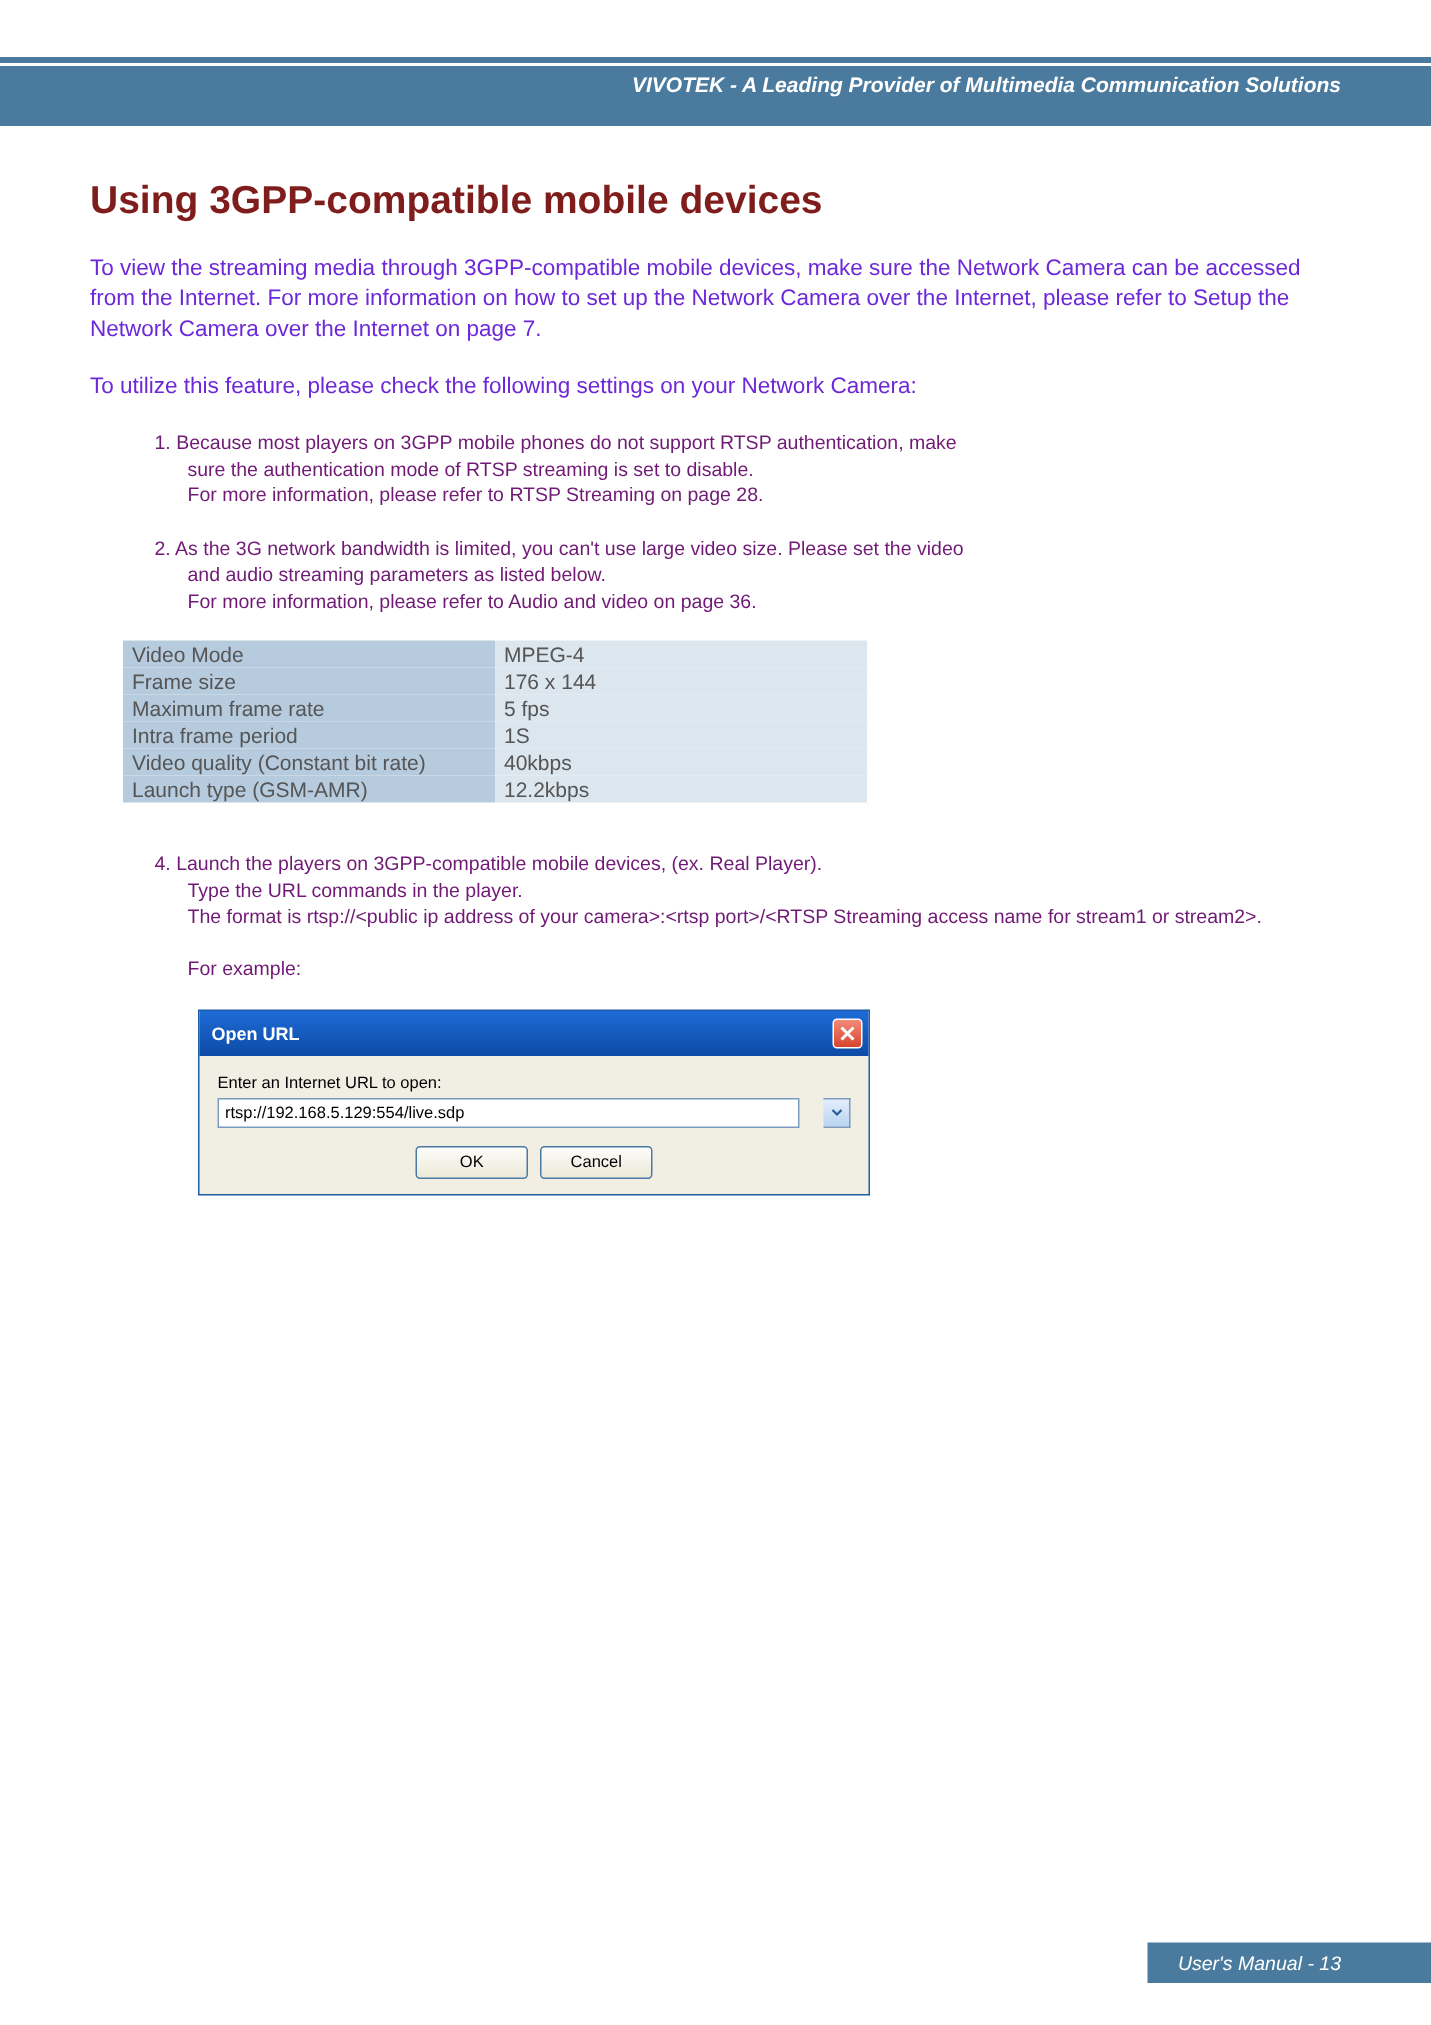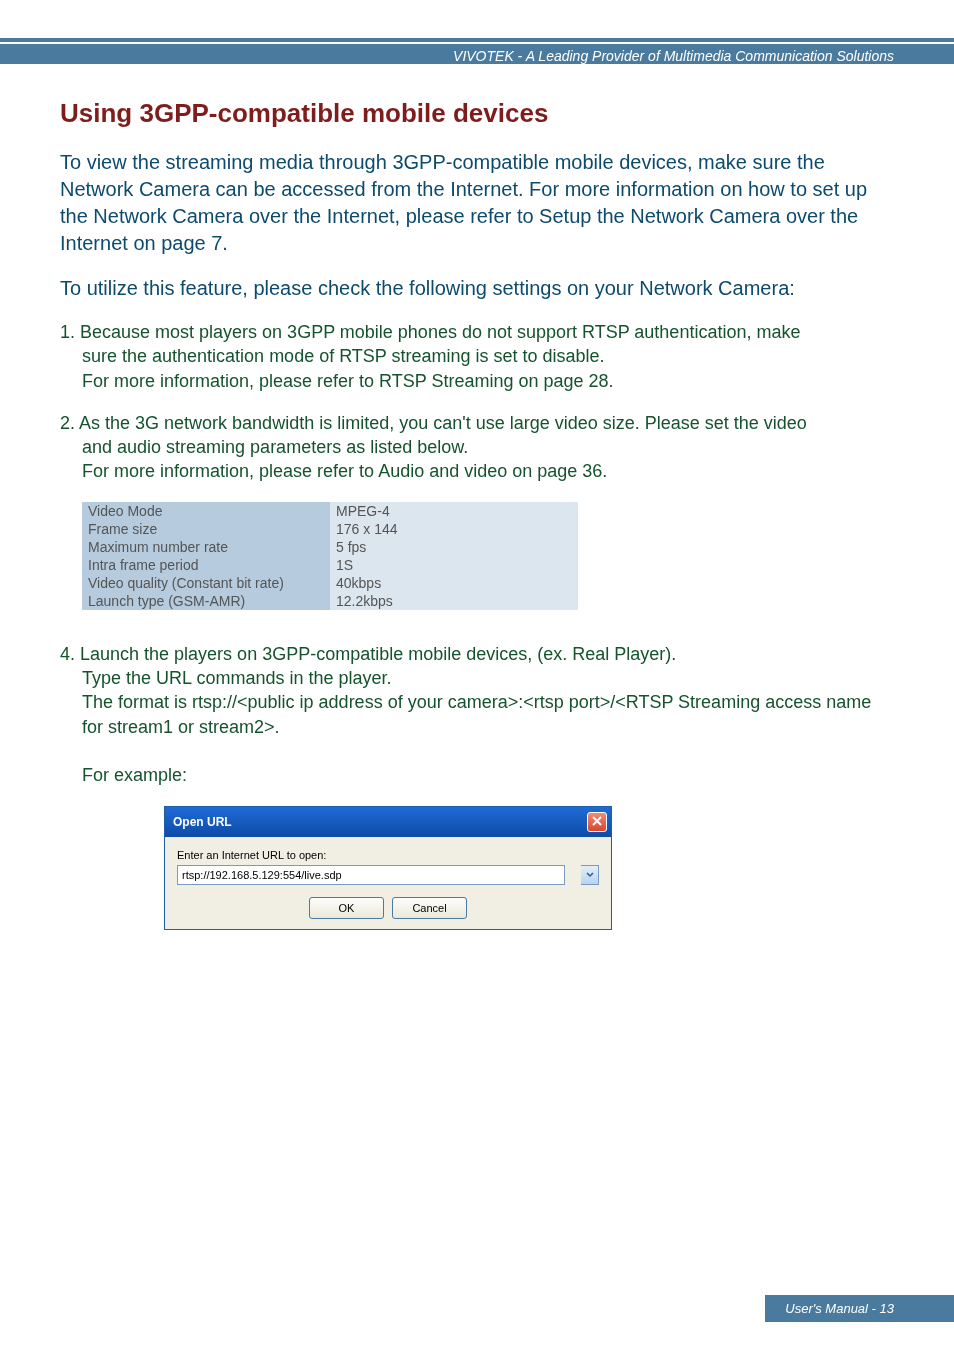--- a/index.html
+++ b/index.html
@@ -12,49 +12,50 @@
     }
     .header-line {
       height: 4px;
       background: #4a7a9e;
       margin-top: 38px;
     }
     .header-bar {
       background: #4a7a9e;
       color: #fff;
       font-style: italic;
-      font-weight: normal;
+      font-weight: bold;
       font-size: 14px;
       text-align: right;
-      padding: 4px 60px 0 0;
+      padding: 4px 60px 20px 0;
       margin-top: 2px;
     }
     .content {
       padding: 34px 60px 0 60px;
       color: #555;
     }
     h2 {
       color: #7f1d1d;
       font-size: 26px;
       font-weight: bold;
       margin-bottom: 20px;
     }
     .para {
-      font-size: 20px;
+      font-size: 15px;
       line-height: 1.35;
-      color: #0c4a6e;
+      color: #6d28d9;
       margin-bottom: 18px;
     }
     .numbered {
-      font-size: 18px;
+      font-size: 13px;
       line-height: 1.35;
-      color: #14532d;
+      color: #701a75;
       margin-bottom: 18px;
       padding-left: 22px;
       text-indent: -22px;
+      margin-left: 43px;
     }
     .numbered .subline {
       display: block;
       text-indent: 0;
     }
     .settings-table {
       border-collapse: collapse;
       margin-left: 22px;
       margin-bottom: 32px;
       margin-top: 2px;
@@ -68,21 +69,21 @@
       width: 248px;
       background: #b6cbdd;
       margin-top: 13px;
     }
     .settings-table .value-cell {
       width: 248px;
       background: #dce6ef;
     }
     .dialog {
       width: 448px;
-      margin-left: 104px;
+      margin-left: 72px;
       border: 1px solid #1e5ea8;
       background: #f1efe4;
       font-family: Tahoma, sans-serif;
       font-size: 11px;
       margin-top: 4px;
     }
     .dialog-titlebar {
       background: linear-gradient(to bottom, #1e6bd6, #0d4ba6);
       color: #fff;
       font-weight: bold;
@@ -196,21 +197,21 @@
     <tbody>
         <tr>
           <td class="label-cell">Video Mode</td>
           <td class="value-cell">MPEG-4</td>
         </tr>
     <tr>
           <td class="label-cell">Frame size</td>
           <td class="value-cell">176 x 144</td>
         </tr>
     <tr>
-          <td class="label-cell">Maximum number rate</td>
+          <td class="label-cell">Maximum frame rate</td>
           <td class="value-cell">5 fps</td>
         </tr>
     <tr>
           <td class="label-cell">Intra frame period</td>
           <td class="value-cell">1S</td>
         </tr>
     <tr>
           <td class="label-cell">Video quality (Constant bit rate)</td>
           <td class="value-cell">40kbps</td>
         </tr>

